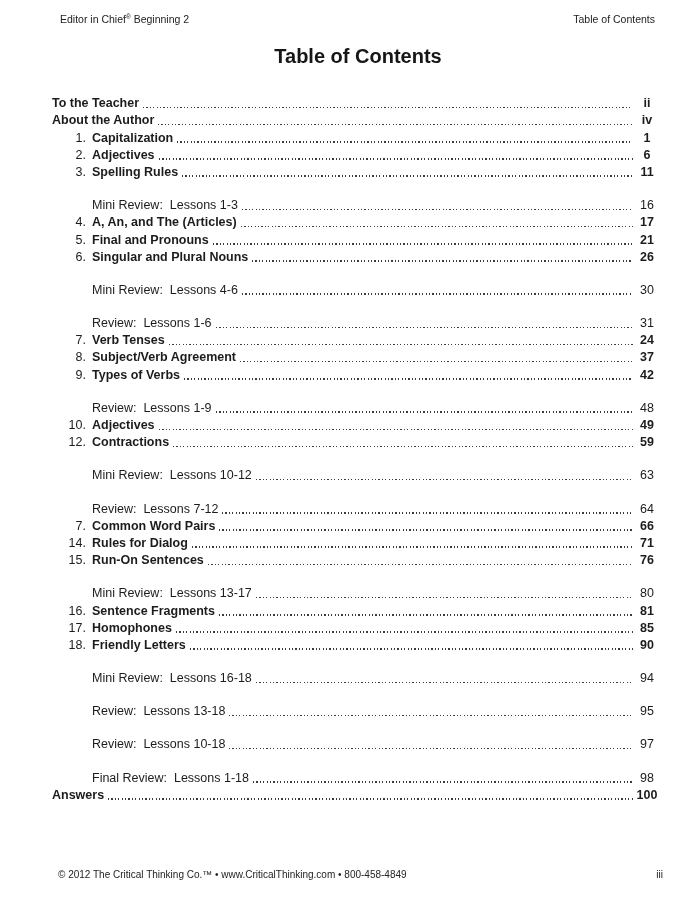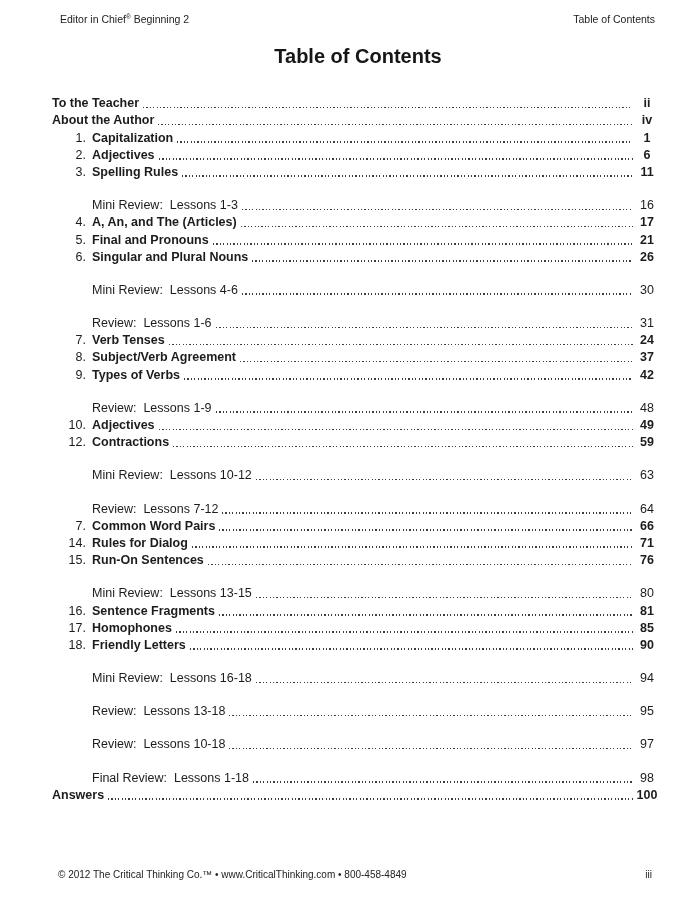--- a/index.html
+++ b/index.html
@@ -90,21 +90,21 @@
   .pgnum {
     flex: 0 0 auto;
     min-width: 22px;
     text-align: center;
     white-space: pre;
   }
   .page-footer {
     position: absolute;
     top: 869px;
     left: 58px;
-    right: 23px;
+    right: 12px;
     display: flex;
     justify-content: space-between;
     font-size: 10px;
     line-height: 12px;
     color: #222;
   }
 </style>
 </head>
 <body>
 
@@ -236,21 +236,21 @@
         <span class="leader"></span>
         <span class="pgnum">71</span>
       </div>
       <div class="toc-row chapter">
         <span class="num">15.</span>
         <span class="label">Run-On Sentences</span>
         <span class="leader"></span>
         <span class="pgnum">76</span>
       </div>
       <div class="toc-row sub">
-        <span class="label">Mini Review:  Lessons 13-15</span>
+        <span class="label">Mini Review:  Lessons 13-17</span>
         <span class="leader"></span>
         <span class="pgnum">80</span>
       </div>
       <div class="toc-row chapter">
         <span class="num">16.</span>
         <span class="label">Sentence Fragments</span>
         <span class="leader"></span>
         <span class="pgnum">81</span>
       </div>
       <div class="toc-row chapter">

